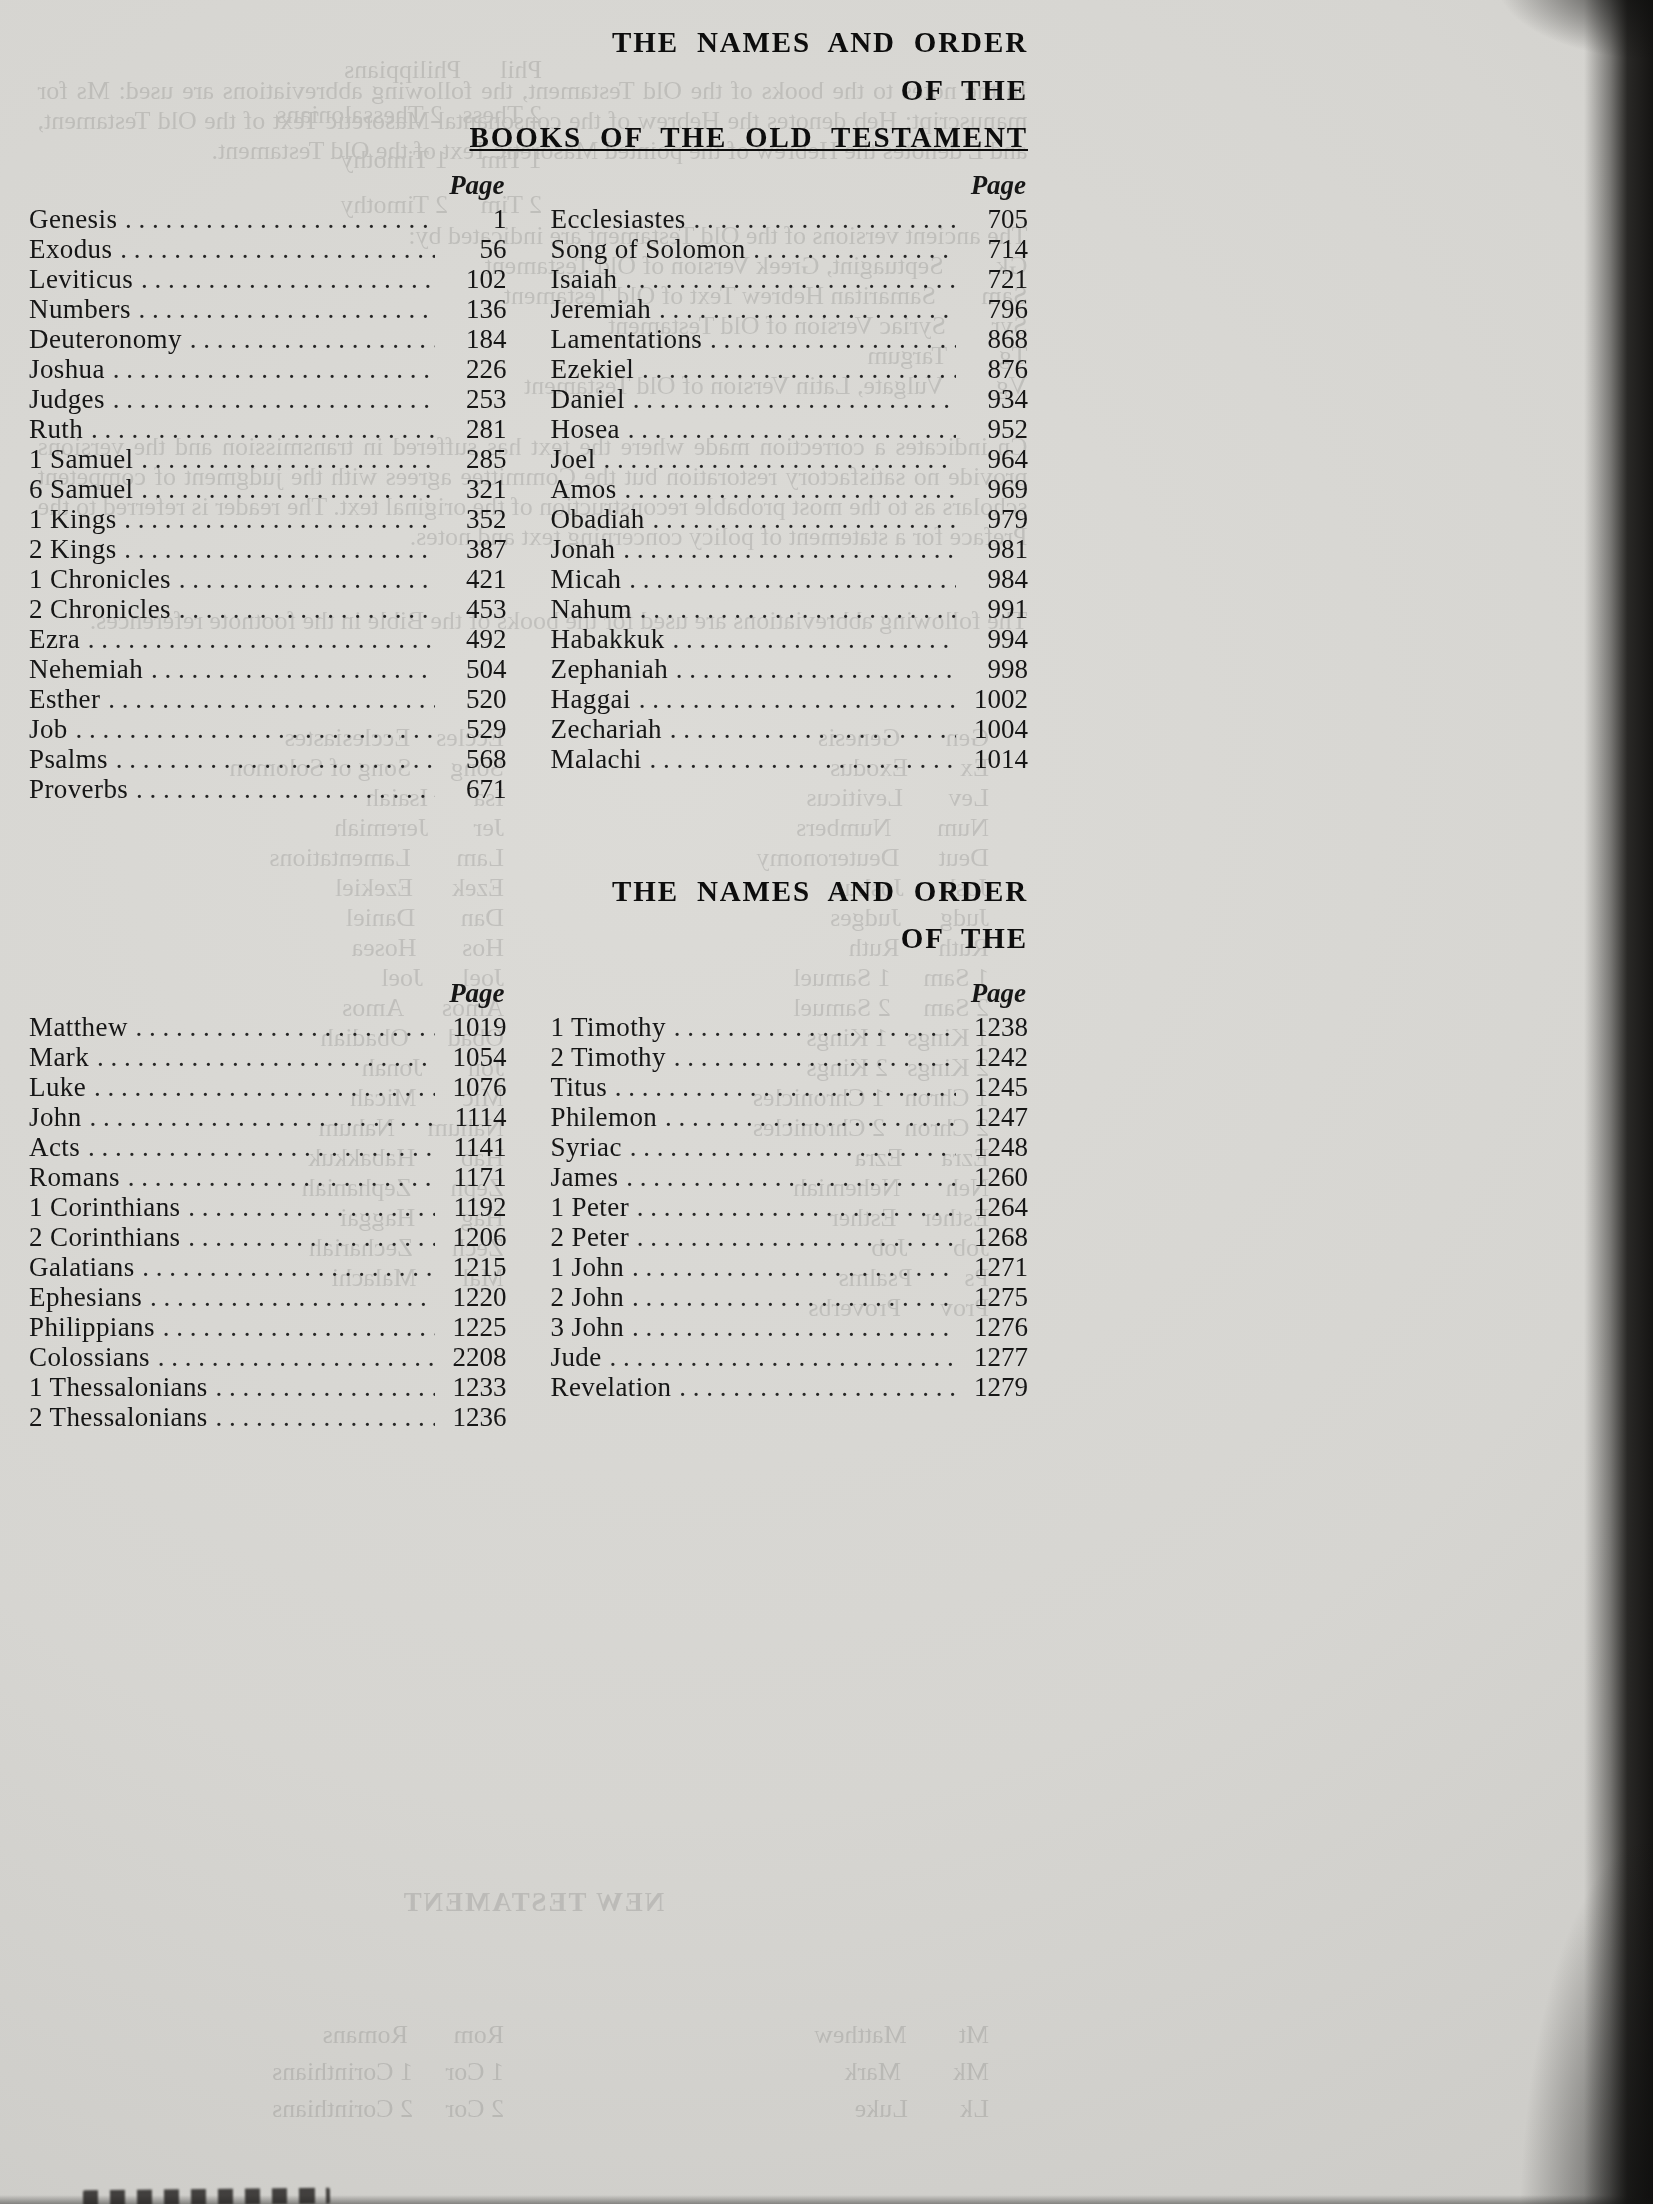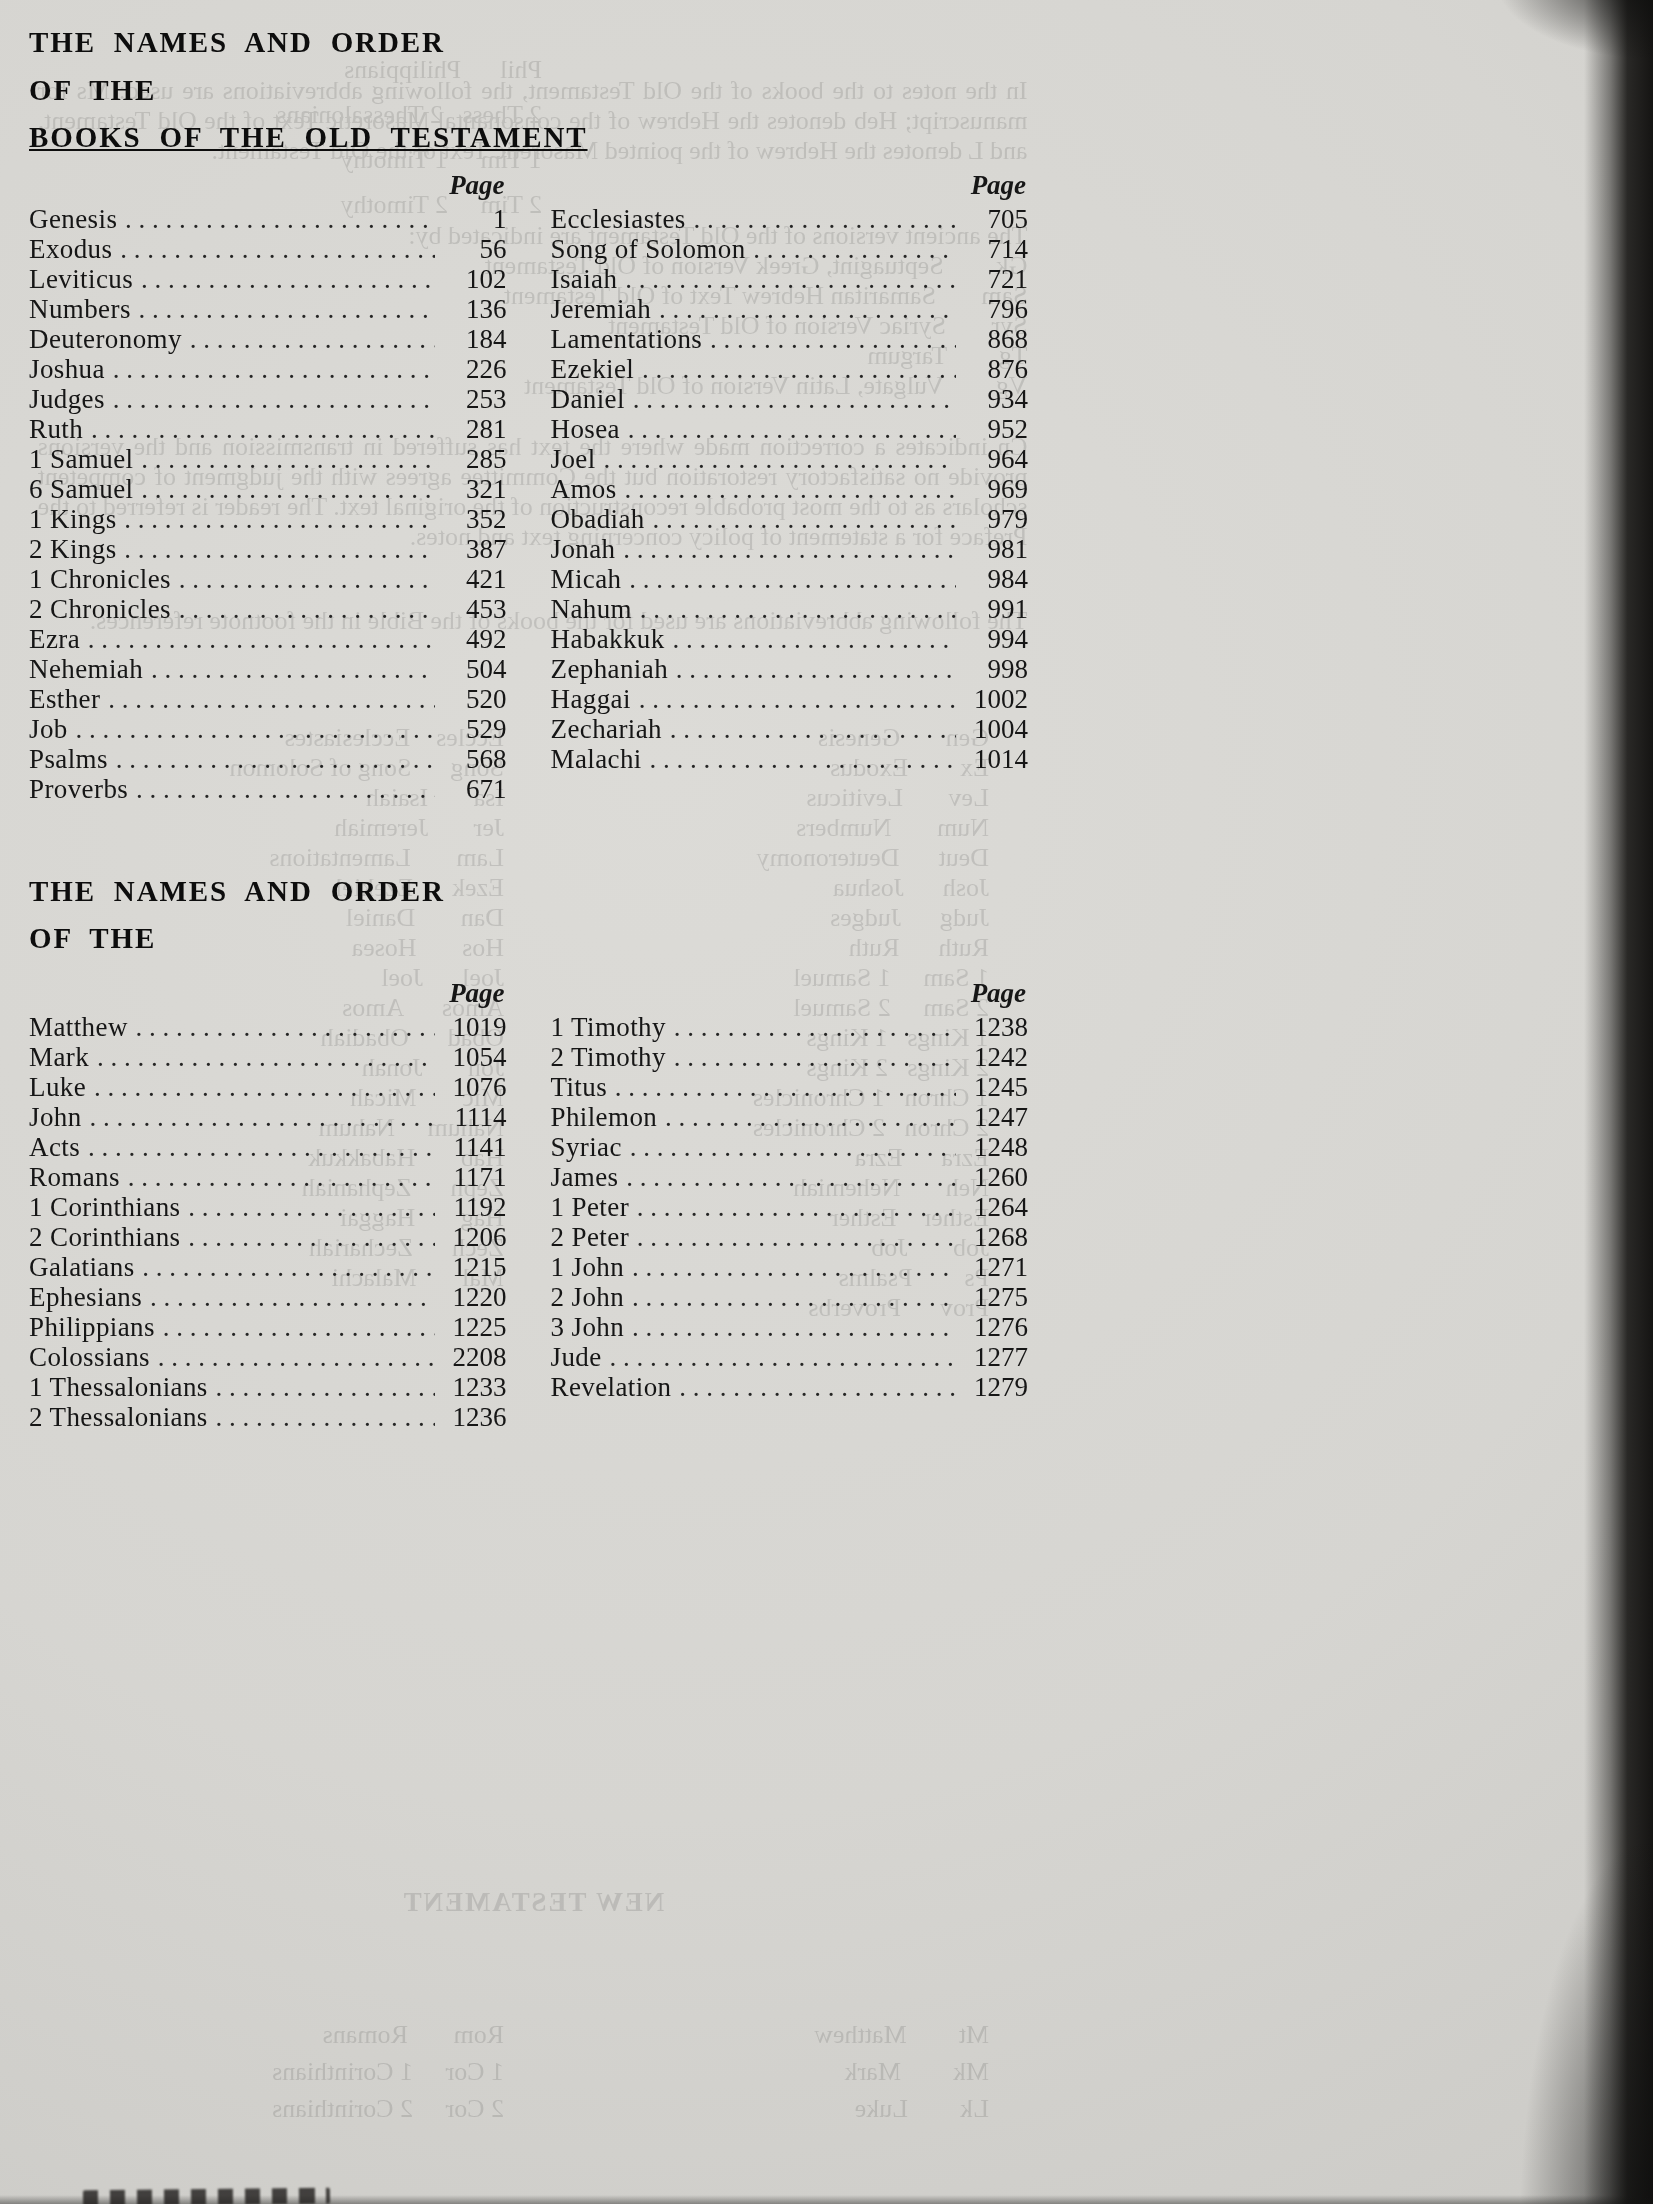--- a/index.html
+++ b/index.html
@@ -20,21 +20,21 @@
     font-size: 26px; line-height: 30px; pointer-events: none;
   }
   .bleed > div { position: absolute; }
   .bt-para { left: 19.4px; width: 990px; text-align: justify; }
   .bt-line { white-space: pre; }
   .bt-heading { font-weight: bold; letter-spacing: 1.9px; text-align: center; font-size: 27px; }
 
   
   .content { position: absolute; left: 29px; top: 25px; width: 999px; color: #161616; font-size: 27px; }
   .sec-title {
-    font-weight: bold; text-align: left; font-size: 29px; line-height: 35px;
+    font-weight: bold; text-align: right; font-size: 29px; line-height: 35px;
     letter-spacing: 1.9px; word-spacing: 8.7px; color: #0d0d0d; margin-bottom: 12.6px;
   }
   .sec-title.t3 { margin-bottom: 0; text-decoration: underline; }
   .cols { display: flex; gap: 44px; margin-top: 5.8px; }
   .col { flex: 1 1 0; min-width: 0; }
   .page-head { font-style: italic; font-weight: bold; font-size: 27px; text-align: right; line-height: 33px; margin: 7.8px 1.9px 1.9px 0; }
   .toc-row { display: flex; align-items: baseline; line-height: 30px; height: 30px; white-space: nowrap; }
   .book { flex: 0 0 auto; letter-spacing: 0.4px; }
   .leader { flex: 1 1 auto; min-width: 11.6px; overflow: hidden; white-space: nowrap; margin: 0 9.7px 0 7.8px; opacity: .92; }
   .leader::after { content: ". . . . . . . . . . . . . . . . . . . . . . . . . . . . . . . . . . . . . . . . . . . . . . . . . ."; }

